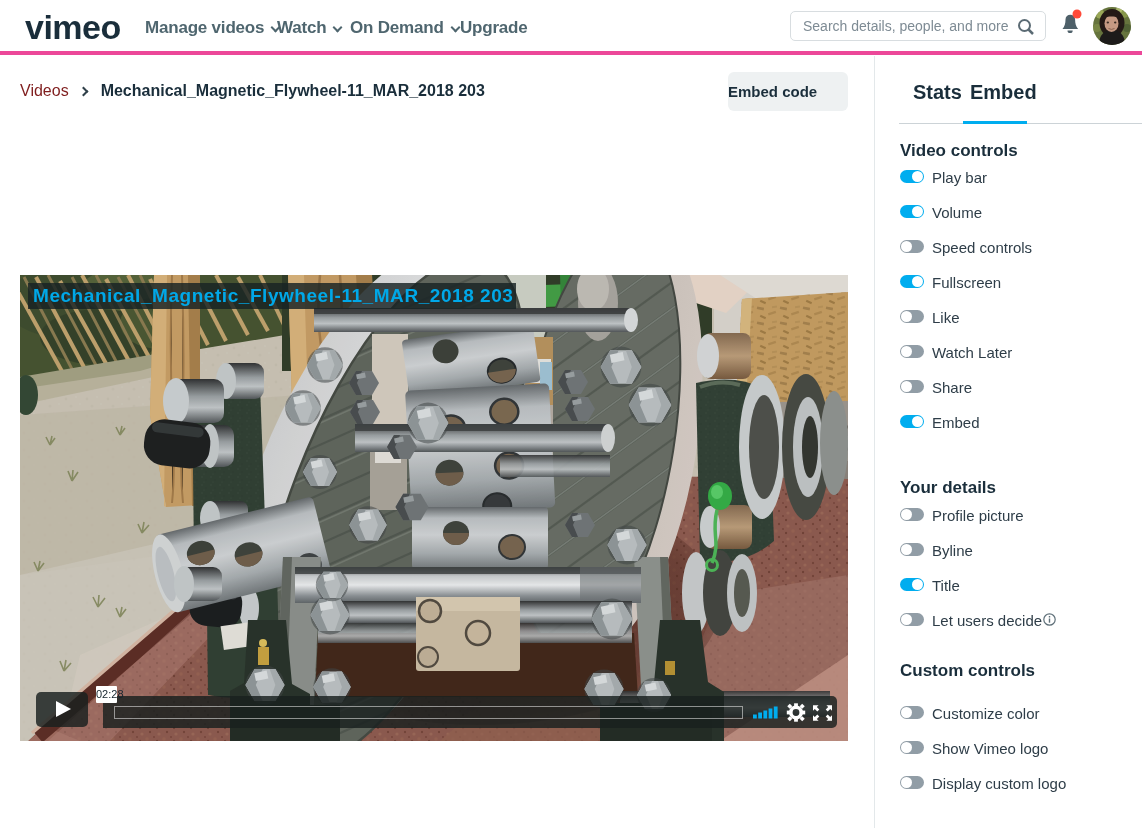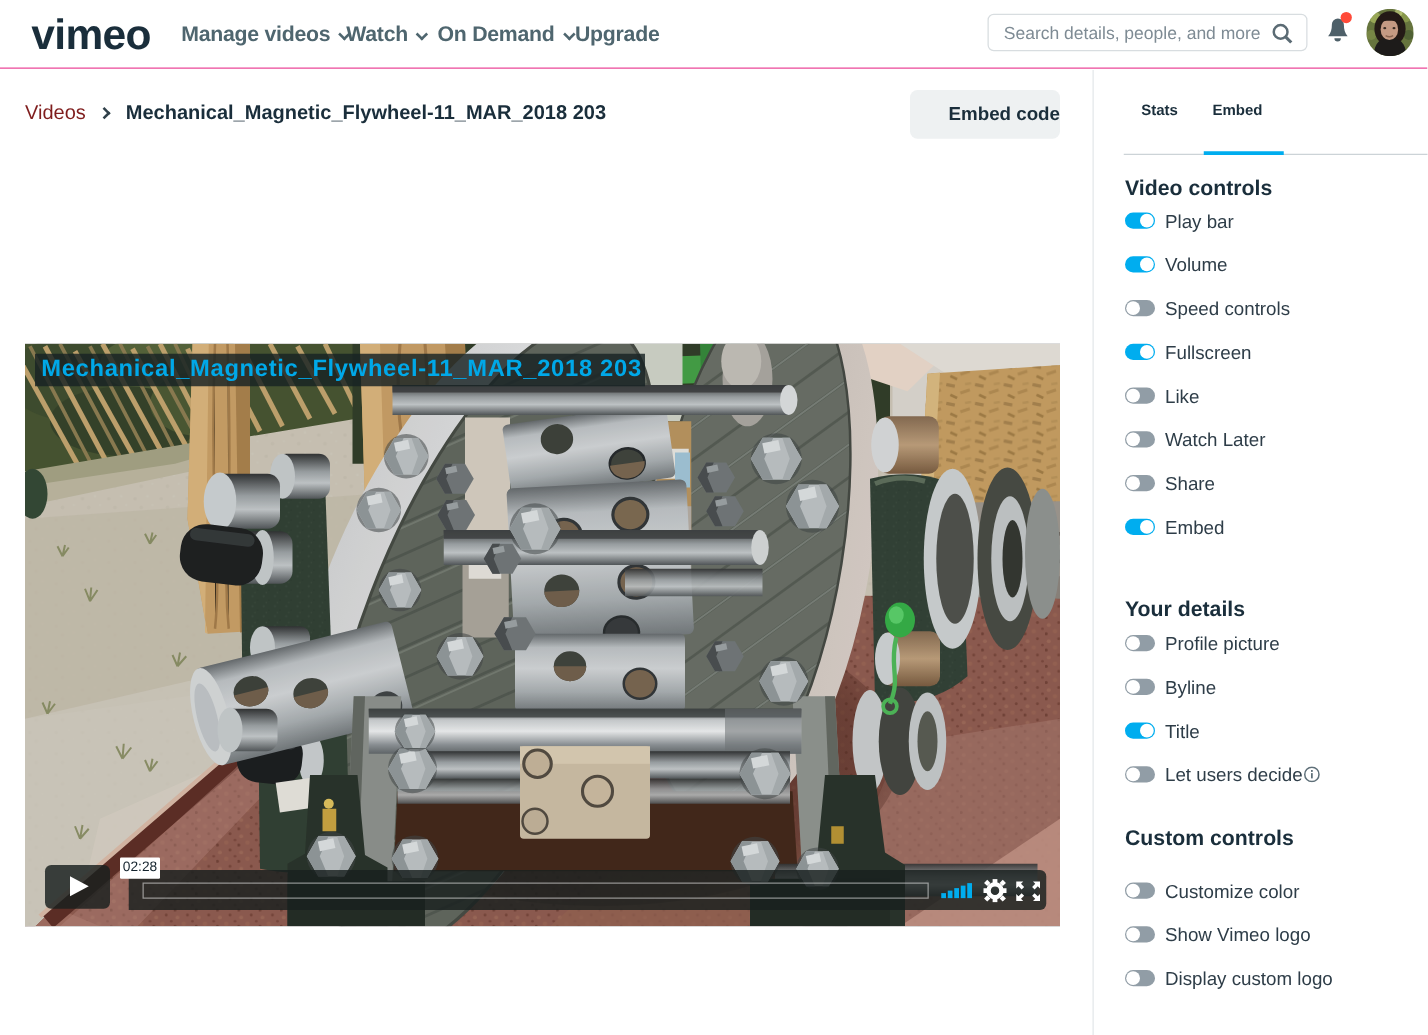--- a/index.html
+++ b/index.html
@@ -1,57 +1,57 @@
 <!DOCTYPE html>
 <html><head>
 <meta charset="utf-8">
 <style>
 * { margin:0; padding:0; box-sizing:border-box; }
 html,body { width:1142px; height:828px; background:#fff; font-family:"Liberation Sans", sans-serif; overflow:hidden; position:relative; }
 
 
-#hdr { position:absolute; left:0; top:0; width:1142px; height:55px; background:#fff; border-bottom:1px solid #ec4899; z-index:30; }
+#hdr { position:absolute; left:0; top:0; width:1142px; height:55px; background:#fff; border-bottom:4px solid #ec4899; z-index:30; }
 #logo { position:absolute; left:25px; top:9px; }
 .nav { position:absolute; top:18px; font-size:17px; font-weight:bold; color:#4f666f; letter-spacing:-0.2px; white-space:nowrap; }
 .chev { display:inline-block; width:7px; height:7px; border-right:2px solid #4f666f; border-bottom:2px solid #4f666f; transform:rotate(45deg); margin-left:8px; margin-bottom:2px; }
 #search { position:absolute; left:790px; top:11px; width:256px; height:30px; border:1px solid #d8dde0; border-radius:5px; background:#fff; }
 #search span { position:absolute; left:12px; top:6px; font-size:14px; color:#7e8b94; }
 #bell { position:absolute; left:1057px; top:8px; }
 #avatar { position:absolute; left:1093px; top:7px; width:38px; height:38px; border-radius:50%; overflow:hidden; }
 
 
 #side { position:absolute; left:874px; top:56px; width:268px; height:772px; border-left:1px solid #e3e8ea; background:#fff; }
-.tab { position:absolute; top:25px; font-size:12px; font-weight:bold; color:#1a2e3b; }
+.tab { position:absolute; top:25px; font-size:20px; font-weight:bold; color:#1a2e3b; }
 #tabline { position:absolute; left:24px; top:67px; width:244px; height:1px; background:#ccd3d7; }
 #tabblue { position:absolute; left:88px; top:65px; width:64px; height:3px; background:#00adef; }
 .shead { position:absolute; left:25px; font-size:17px; font-weight:bold; color:#1a2e3b; }
 .row { position:absolute; left:25px; height:14px; }
 .tog { position:absolute; left:0; top:0; width:24px; height:13px; border-radius:7px; }
 .tog.on { background:#00adef; }
 .tog.off { background:#919da6; }
 .tog .knob { position:absolute; top:1px; width:11px; height:11px; border-radius:50%; background:#fff; }
 .tog.on .knob { right:1px; }
 .tog.off .knob { left:1px; }
 .row .lbl { position:absolute; left:32px; top:-1px; font-size:15px; color:#2e3d48; white-space:nowrap; }
 
 
 #bc { position:absolute; left:20px; top:82px; font-size:16px; z-index:5; }
 #bc a { color:#7f1d1d; text-decoration:none; font-weight:normal; }
 #bc .arr { display:inline-block; width:7px; height:7px; border-right:2px solid #30404a; border-top:2px solid #30404a; transform:rotate(45deg); margin:0 14px 1px 11px; }
 #bc b { color:#1a2e3b; font-weight:bold; }
-#embedbtn { position:absolute; left:728px; top:72px; width:120px; height:39px; background:#eef1f2; border-radius:6px; font-size:15px; font-weight:bold; color:#1a2e3b; text-align:right; line-height:39px; }
+#embedbtn { position:absolute; left:728px; top:72px; width:120px; height:39px; background:#eef1f2; border-radius:6px; font-size:15px; font-weight:bold; color:#1a2e3b; text-align:left; line-height:39px; }
 
 
 #player { position:absolute; left:20px; top:275px; width:828px; height:466px; background:#777; overflow:hidden; }
 #vtitle { position:absolute; left:8px; top:8px; height:26px; background:rgba(23,34,35,0.82); color:#00a8e8; font-size:19px; font-weight:bold; line-height:26px; padding:0 3px 0 5px; white-space:nowrap; letter-spacing:0.55px; }
 #playbtn { position:absolute; left:16px; top:417px; width:52px; height:35px; background:rgba(24,32,31,0.82); border-radius:5px; }
 #playbtn .tri { position:absolute; left:20px; top:9px; width:0; height:0; border-left:15px solid #fff; border-top:8.5px solid transparent; border-bottom:8.5px solid transparent; }
 #cbar { position:absolute; left:83px; top:421px; width:734px; height:32px; background:rgba(24,32,31,0.82); border-radius:0 5px 5px 0; }
 #prog { position:absolute; left:11px; top:10px; width:629px; height:13px; border:1px solid rgba(255,255,255,0.5); }
-#timechip { position:absolute; left:76px; top:411px; width:32px; height:17px; background:#fff; font-size:11px; color:#15242e; text-align:center; line-height:17px; border-radius:1px; }
+#timechip { position:absolute; left:76px; top:411px; width:21px; height:17px; background:#fff; font-size:11px; color:#15242e; text-align:center; line-height:17px; border-radius:1px; }
 </style>
 </head>
 <body>
 
 <div id="hdr">
   <svg id="logo" width="106" height="38" viewBox="0 0 106 38">
     <text x="0" y="30" font-family="Liberation Sans" font-size="34" font-weight="bold" fill="#1a2e3b" letter-spacing="-0.5">vimeo</text>
   </svg>
   <div class="nav" style="left:145px;">Manage videos<span class="chev"></span></div>
   <div class="nav" style="left:277px;">Watch<span class="chev"></span></div>

